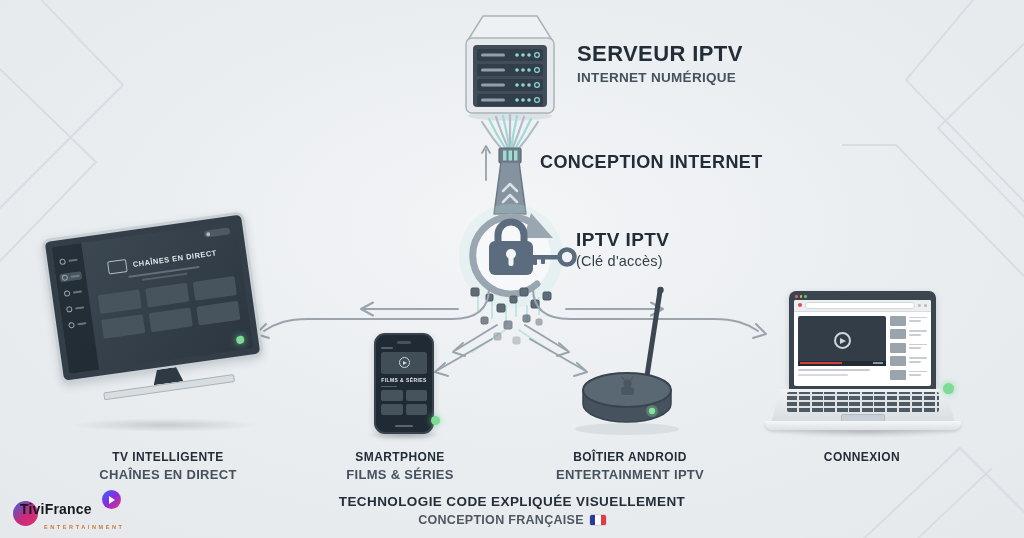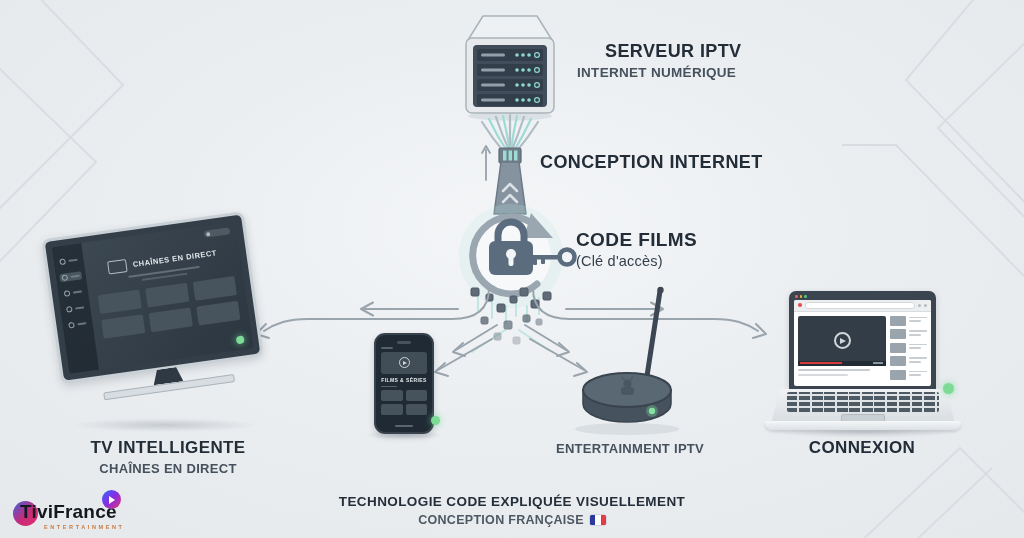--- a/index.html
+++ b/index.html
@@ -7,29 +7,29 @@
     position:relative;width:1024px;height:538px;overflow:hidden;
     font-family:"Liberation Sans",sans-serif;
     background:radial-gradient(ellipse 760px 420px at 50% 42%,#f3f5f7 0%,#eaedf0 55%,#e6e9ec 100%);
   }
   svg{position:absolute;left:0;top:0;}
   .abs{position:absolute;}
   
   .h-title{font-weight:700;color:#222d38;letter-spacing:.4px;}
   .h-sub{font-weight:600;color:#45515d;letter-spacing:.3px;}
   .server-label{left:577px;top:41px;}
-  .server-label .h-title{font-size:18px;margin-left:28px;}
+  .server-label .h-title{font-size:22px;}
   .server-label .h-sub{font-size:13.5px;margin-top:3px;}
   .connexion-label{left:540px;top:152px;}
   .connexion-label .h-title{font-size:18px;}
   .code-label{left:576px;top:229px;}
   .code-label .h-title{font-size:19px;}
   .code-label .h-sub{font-size:14.5px;font-weight:500;color:#333f4a;margin-top:2px;letter-spacing:.2px;}
   .device-label{width:220px;text-align:center;top:438px;}
-  .device-label .h-title{font-size:17px;}
+  .device-label .h-title{font-size:12px;margin-top:12px;}
   .device-label .h-sub{font-size:13px;margin-top:3px;}
   
   .tv{left:52px;top:224px;width:212px;transform:rotate(-8deg);}
   .tv-frame{width:204px;height:146px;background:#333e48;border:3px solid #c9d1d6;border-radius:8px;
     box-shadow:0 3px 8px rgba(40,50,60,.18);padding:6px;box-sizing:border-box;}
   .tv-screen{width:100%;height:100%;background:linear-gradient(135deg,#3d4953,#2c3640);border-radius:3px;
     display:flex;overflow:hidden;position:relative;}
   .tv-sidebar{width:30px;background:rgba(16,24,32,.5);padding:12px 4px 6px;display:flex;flex-direction:column;gap:8px;box-sizing:border-box;}
   .tv-side-item{display:flex;align-items:center;gap:3px;height:6px;padding:1px 2px;border-radius:2px;}
   .tv-side-item.hl{background:#4a565f;}
@@ -103,21 +103,21 @@
   .footer-title{font-size:13.5px;font-weight:700;color:#232e39;letter-spacing:.4px;}
   .footer-sub{font-size:12.5px;font-weight:600;color:#4d5863;letter-spacing:.3px;margin-top:4px;
     display:flex;align-items:center;justify-content:center;gap:6px;}
   .flag{width:16px;height:10px;border-radius:1.5px;display:inline-block;
     background:linear-gradient(90deg,#2a3b9e 0 33%,#ffffff 33% 66%,#e23b47 66% 100%);
     box-shadow:0 0 0 .5px #b9c0c6;}
   
   .logo{left:14px;top:492px;width:120px;height:44px;}
   .logo-circle{position:absolute;left:-1px;top:9px;width:25px;height:25px;border-radius:50%;
     background:linear-gradient(135deg,#3e63e0 0%,#c92a78 55%,#e0306e 100%);}
-  .logo-text{position:absolute;left:6px;top:9px;font-size:19px;font-weight:700;color:#12191f;letter-spacing:.2px;}
+  .logo-text{position:absolute;left:6px;top:9px;font-size:14px;font-weight:700;color:#12191f;letter-spacing:.2px;}
   .logo-play{position:absolute;left:88px;top:-2px;width:19px;height:19px;border-radius:50%;
     background:linear-gradient(135deg,#2f6bff 0%,#8a2be2 50%,#e5396f 100%);
     display:flex;align-items:center;justify-content:center;}
   .logo-play .play-tri{border-left:6px solid #fff;border-top:4px solid transparent;border-bottom:4px solid transparent;margin-left:1.5px;}
   .logo-tag{position:absolute;left:30px;top:32px;font-size:5.5px;font-weight:700;color:#c9793f;letter-spacing:2.6px;}
 </style>
 </head>
 <body>
 
 <div id="canvas">
@@ -291,21 +291,21 @@
   <div class="abs server-label">
     <div class="h-title">SERVEUR IPTV</div>
     <div class="h-sub">INTERNET NUMÉRIQUE</div>
   </div>
 
   <div class="abs connexion-label">
     <div class="h-title">CONCEPTION INTERNET</div>
   </div>
 
   <div class="abs code-label">
-    <div class="h-title">CODE FILMS</div>
+    <div class="h-title">IPTV IPTV</div>
     <div class="h-sub">(Clé d'accès)</div>
   </div>
 
   <div class="abs shadow" style="left:70px;top:418px;width:190px;height:14px;"></div>
   <div class="abs tv">
     <div class="tv-frame">
       <div class="tv-screen">
         <div class="tv-sidebar">
           <div class="tv-side-item">
               <span class="tv-side-dot"></span>
@@ -447,21 +447,26 @@
     <div class="kb"></div>
     <div class="touchpad"></div>
   </div>
   <div class="abs laptop-lip"></div>
   <div class="abs status-dot" style="left:943px;top:383px;width:11px;height:11px;"></div>
 
   <div class="abs device-label" style="left:58px;">
     <div class="h-title">TV INTELLIGENTE</div>
     <div class="h-sub">CHAÎNES EN DIRECT</div>
   </div>
+  <div class="abs device-label" style="left:290px;">
+    <div class="h-title">SMARTPHONE</div>
+    <div class="h-sub">FILMS &amp; SÉRIES</div>
+  </div>
   <div class="abs device-label" style="left:520px;">
+    <div class="h-title">BOÎTIER ANDROID</div>
     <div class="h-sub">ENTERTAINMENT IPTV</div>
   </div>
   <div class="abs device-label" style="left:752px;">
     <div class="h-title">CONNEXION</div>
   </div>
 
   <div class="abs footer">
     <div class="footer-title">TECHNOLOGIE CODE EXPLIQUÉE VISUELLEMENT</div>
     <div class="footer-sub">
       <span>CONCEPTION FRANÇAISE</span>

